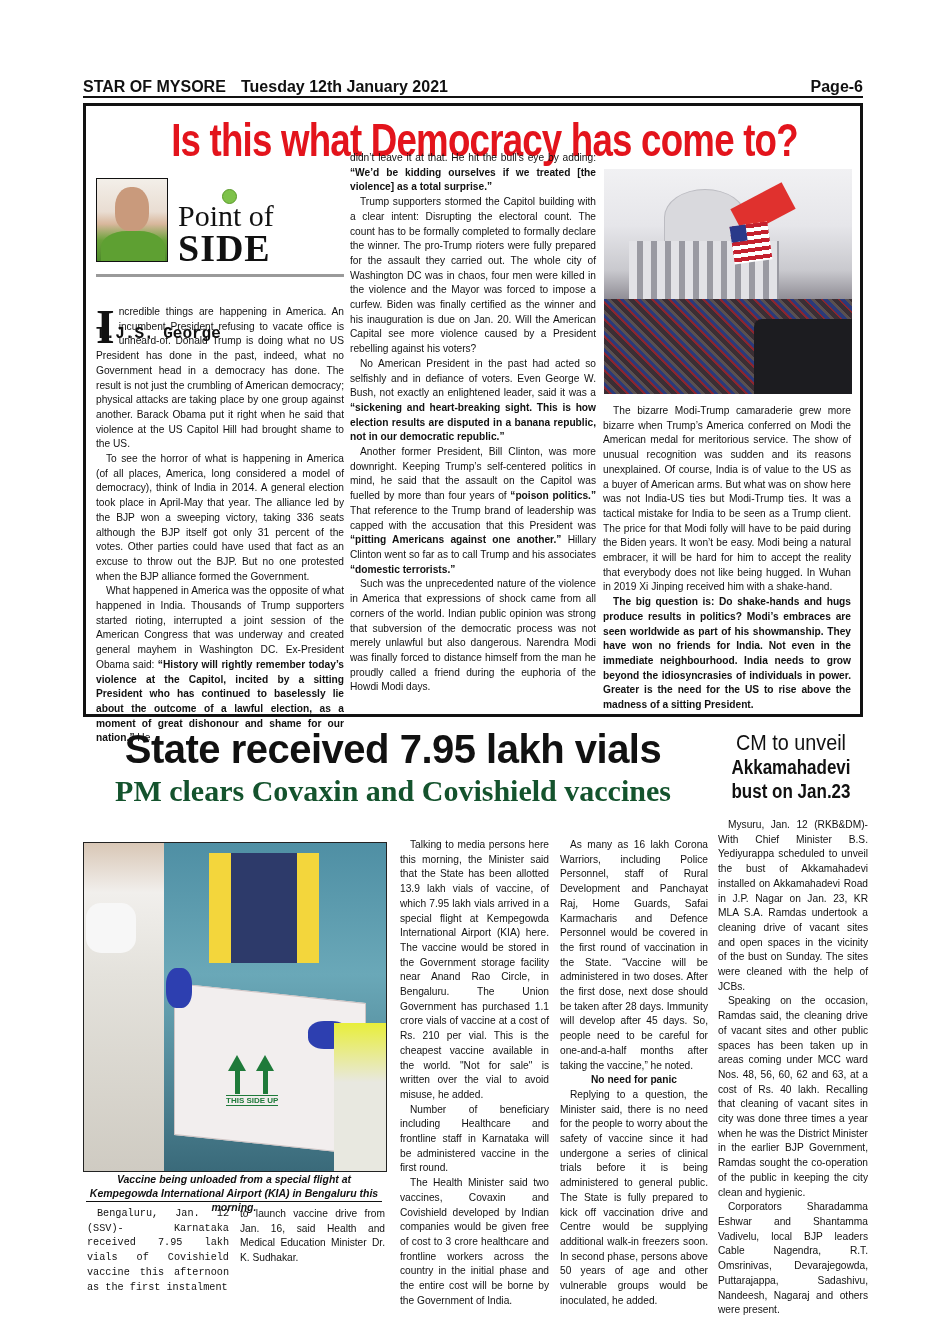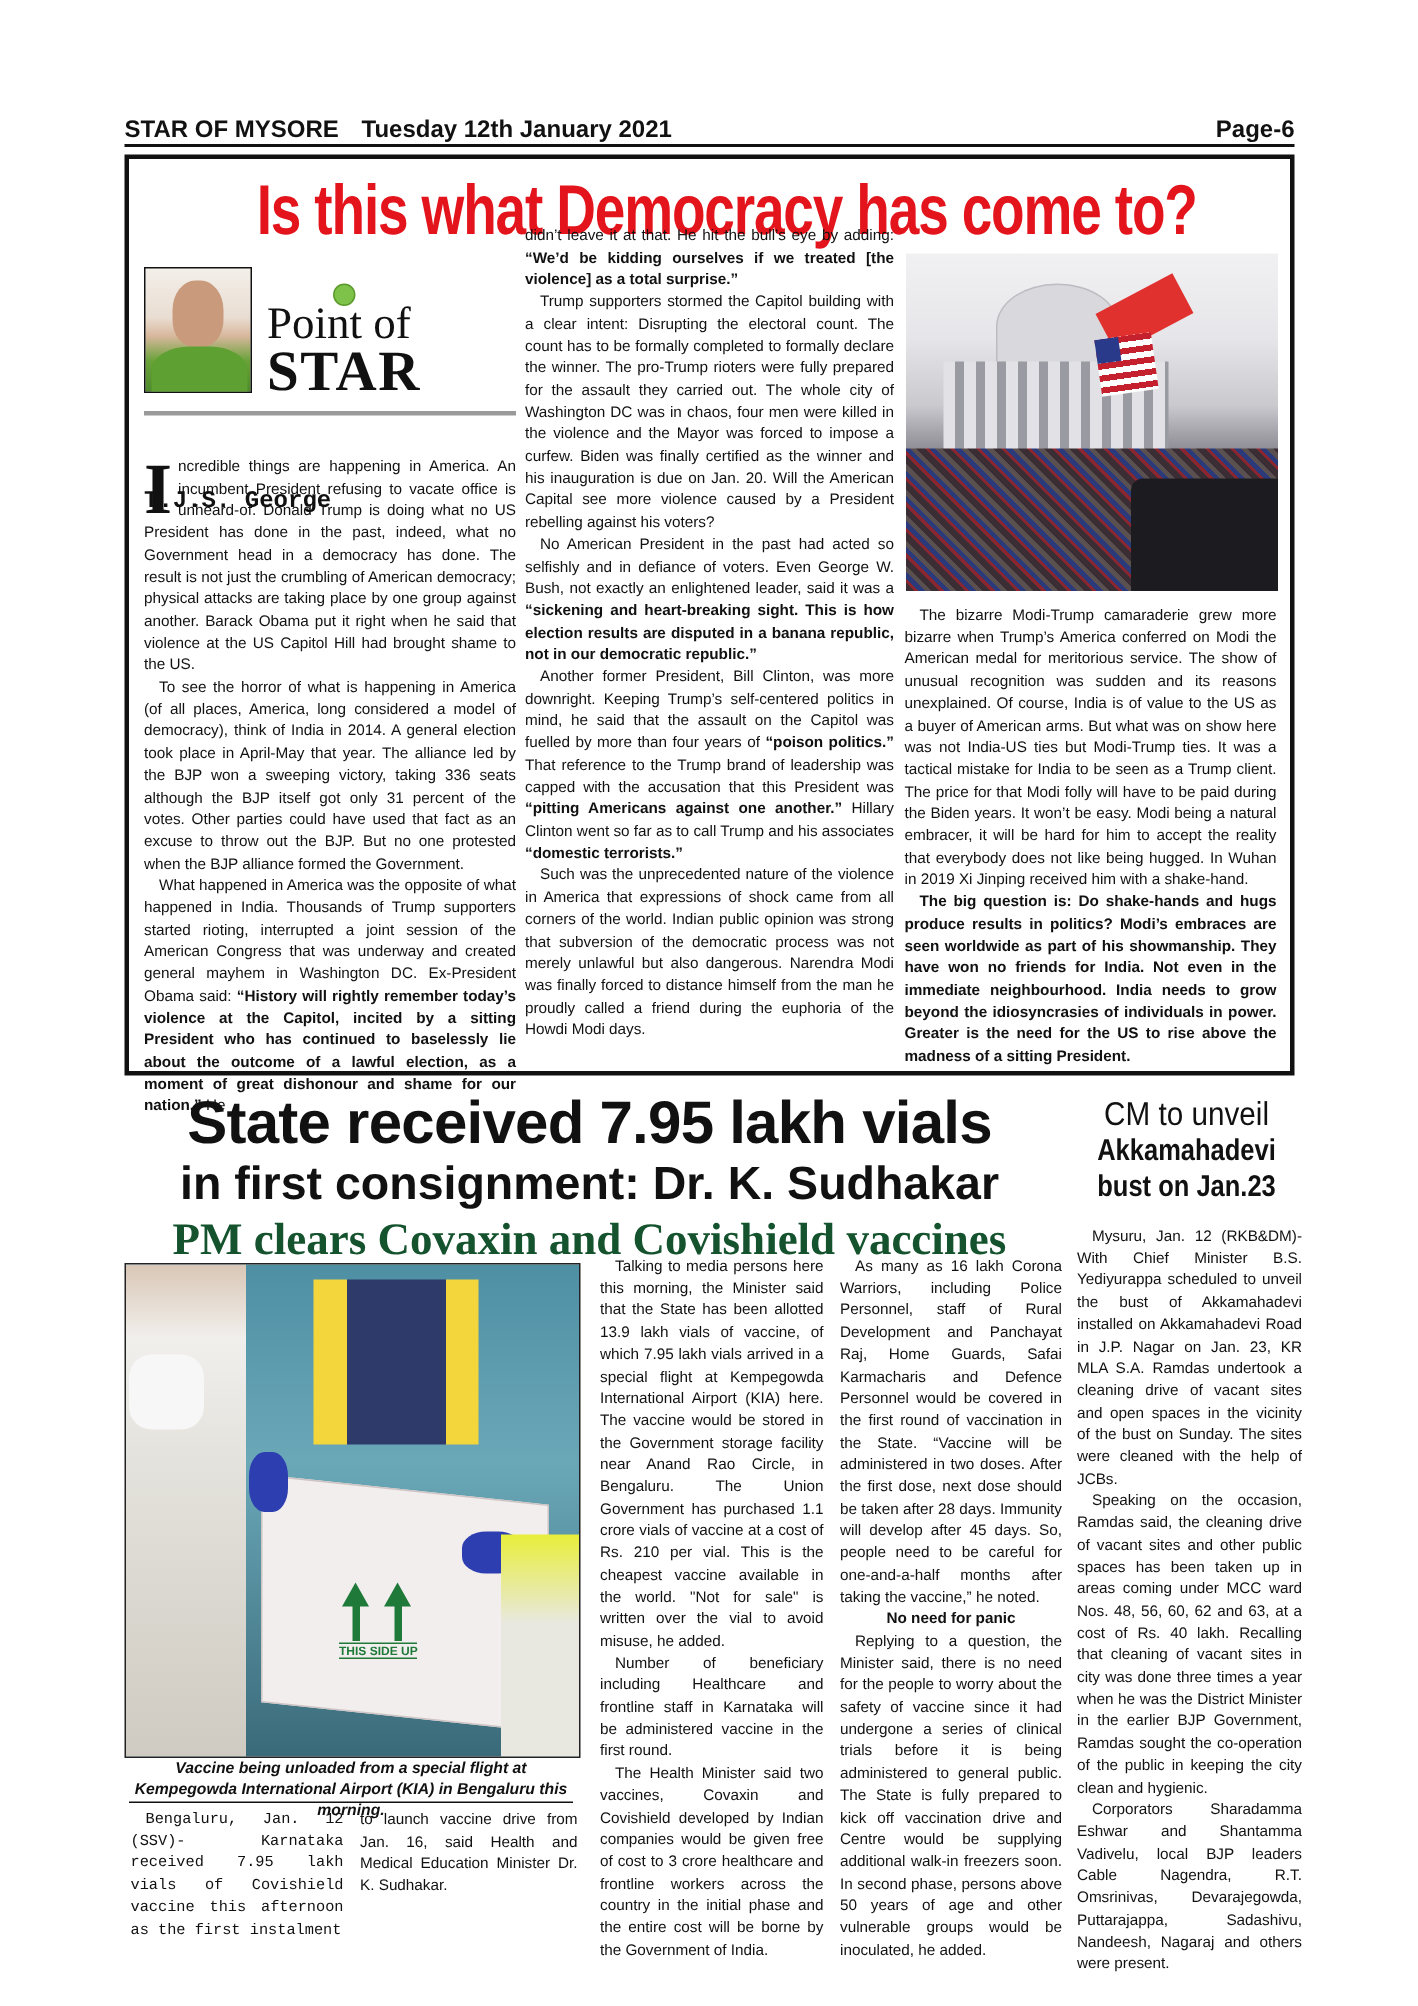--- a/index.html
+++ b/index.html
@@ -89,21 +89,21 @@
 <div class="opinion-box">
   <div class="op-headline">Is this what Democracy has come to?</div>
 
   <div class="portrait">
     <div class="head"></div>
     <div class="body"></div>
   </div>
   <div class="pov">
     <span class="dot"></span>
     <span class="point">Point of</span>
-    <span class="view">STAR</span>
+    <span class="view">SIDE</span>
   </div>
   <div class="pov-rule"></div>
   <div class="byline">T.J.S. George</div>
 
   <div class="col op-col1">
     <p class="noindent"><span class="dropcap">I</span><span>ncredible things are happening in America.  An incumbent President refusing to vacate office is unheard-of. Donald Trump is doing what no US President has done in the past, indeed, what no Government head in a democracy has done.  The result is not just the crumbling of American democracy; physical attacks are taking place by one group against another. Barack Obama put it right when he said that violence at the US Capitol Hill had brought shame to the US.</span></p>
     <p>To see the horror of what is happening in America (of all places, America, long considered a model of democracy), think of India in 2014.  A general election took place in April-May that year. The alliance led by the BJP won a sweeping victory, taking 336 seats although the BJP itself got only 31 percent of the votes. Other parties could have used that fact as an excuse to throw out the BJP.  But no one protested when the BJP alliance formed the Government.</p>
     <p><span>What happened in America was the opposite of what happened in India.  Thousands of Trump supporters started rioting, interrupted a joint session of the American Congress that was underway and created general mayhem in Washington DC.  Ex-President Obama said: </span><b>“History will rightly remember today’s violence at the Capitol, incited by a sitting President who has continued to baselessly lie about the outcome of a lawful election, as a moment of great dishonour and shame for our nation.”</b><span>  He</span></p>
   </div>
 
@@ -125,21 +125,20 @@
   </div>
 
   <div class="col op-col3">
     <p>The bizarre Modi-Trump camaraderie grew more bizarre when Trump’s America conferred on Modi the American medal for meritorious service. The show of unusual recognition was sudden and its reasons unexplained. Of course, India is of value to the US as a buyer of American arms.  But what was on show here was not India-US ties but Modi-Trump ties.  It was a tactical mistake for India to be seen as a Trump client. The price for that Modi folly will have to be paid during the Biden years.  It won’t be easy.  Modi being a natural embracer, it will be hard for him to accept the reality that everybody does not like being hugged. In Wuhan in 2019 Xi Jinping received him with a shake-hand.</p>
     <p><b>The big question is: Do shake-hands and hugs produce results in politics?  Modi’s embraces are seen worldwide as part of his showmanship. They have won no friends for India. Not even in the immediate neighbourhood. India needs to grow beyond the idiosyncrasies of individuals in power. Greater is the need for the US to rise above the madness of a sitting President.</b></p>
   </div>
 </div>
 
 <div class="vax-headline">
   <div class="vax-h1">State received 7.95 lakh vials</div>
-  <div class="vax-h2">in first consignment: Dr. K. Sudhakar</div>
   <div class="vax-h3">PM clears Covaxin and Covishield vaccines</div>
 </div>
 
 <div class="cm-headline">
   <span class="l1">CM to unveil</span>
   <span class="l2">Akkamahadevi</span>
   <span class="l3">bust on Jan.23</span>
 </div>
 
 <div class="vax-photo">

